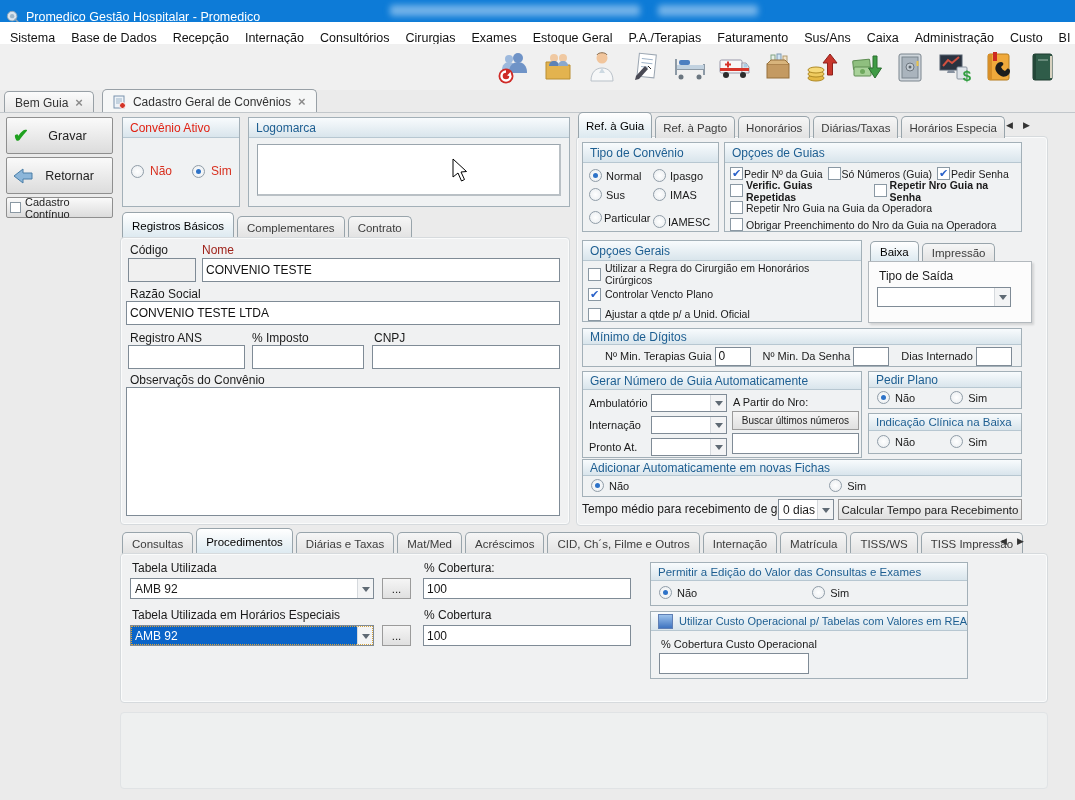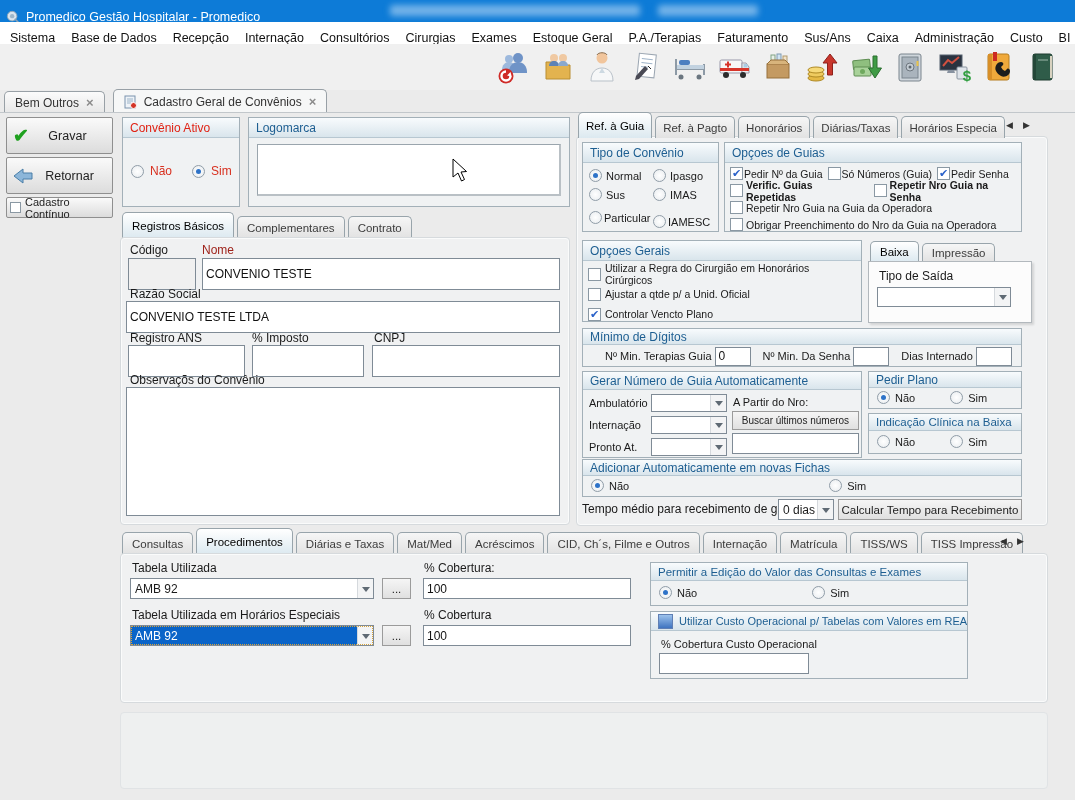--- a/index.html
+++ b/index.html
@@ -37,21 +37,21 @@
   .panel{background:#f0f1f2;border:1px solid #d6dadd;border-radius:4px;box-shadow:inset 0 0 0 1px #fafbfb;}
   
   .tabs{display:flex;align-items:flex-end;gap:3px;}
   .tab{height:21px;display:flex;align-items:center;padding:0 9px;border:1px solid #98a4ab;border-bottom:none;
        border-radius:5px 5px 0 0;background:linear-gradient(#f6f6f6,#e2e2e2);color:#3c3c3c;font-size:11.5px;white-space:nowrap;}
   .tab.active{background:linear-gradient(#ffffff,#dce9f0);height:25px;color:#000;}
   .arrow-left::after{content:"◀";font-size:9px;color:#333;}
   .arrow-right::after{content:"▶";font-size:9px;color:#333;}
   .scrollers{display:flex;gap:10px;align-items:center;}
   
-  .input{background:#fff;border:1px solid #7f8b96;font-size:12px;padding:0 3px;box-sizing:border-box;height:32px;
+  .input{background:#fff;border:1px solid #7f8b96;font-size:12px;padding:0 3px;box-sizing:border-box;height:24px;
          font-family:"Liberation Sans",sans-serif;color:#111;}
   .input.dis{background:#f0f0f0;}
   textarea.input{resize:none;}
   .combo{background:#fff;border:1px solid #7f8b96;display:flex;align-items:center;box-sizing:border-box;
          padding-left:4px;font-size:12px;}
   .combo .arr{margin-left:auto;width:15px;align-self:stretch;display:flex;align-items:center;justify-content:center;background:#f3f4f5;border-left:1px solid #d5d9dd;}
   .combo .arr::after{content:"";border:4px solid transparent;border-top:5px solid #5f6a74;margin-top:5px;}
   .combo.sel{background:#0a64c8;color:#fff;outline:1px dotted #d8a43c;outline-offset:-2px;}
   .btn{background:linear-gradient(#f5f5f5,#e0e0e0);border:1px solid #9b9b9b;font-size:11.5px;display:flex;
        align-items:center;justify-content:center;box-sizing:border-box;color:#222;white-space:nowrap;}
@@ -216,21 +216,21 @@
     <rect x="9" y="5" width="19" height="26" rx="2" fill="#2f5c49" stroke="#1d3b2e"></rect>
         <rect x="9" y="5" width="3" height="26" fill="#234738"></rect>
     <rect x="26" y="7" width="2" height="22" fill="#d8d2c0"></rect>
         <path d="M14 11h10" stroke="#9fb8ab"></path>
       </svg>
     </span>
 </div>
 
 <div class="abs mdi" style="left:0;top:90px;width:1075px;height:23px;">
   <span class="mtab">
-    <span>Bem Outros</span>
+    <span>Bem Guia</span>
     <span class="closex"></span>
   </span>
   <span class="mtab active">
     <svg width="13" height="14" viewBox="0 0 13 14">
       <rect x="1" y="1" width="10" height="12" fill="#eef3f8" stroke="#7a93ad"></rect>
         <path d="M3 4h6M3 6h6M3 8h4" stroke="#9cb4c8"></path>
       <circle cx="9.5" cy="10.5" r="3" fill="#d33426" stroke="#fff"></circle>
       </svg>
     <span>Cadastro Geral de Convênios</span>
     <span class="closex"></span>
@@ -367,26 +367,26 @@
 </div>
 
 <div class="abs group" style="left:582px;top:240px;width:280px;height:82px;">
   <div class="ghead">Opçoes Gerais</div>
   <div style="padding:3px 4px 0 5px;">
     <div class="row tiny" style="gap:4px;height:20px;">
       <span class="cb"></span>
         <span>Utilizar a Regra do Cirurgião em Honorários Cirúrgicos</span>
     </div>
     <div class="row tiny" style="gap:4px;height:20px;">
+      <span class="cb on"></span>
+        <span>Controlar Vencto Plano</span>
+    </div>
+    <div class="row tiny" style="gap:4px;height:20px;">
       <span class="cb"></span>
         <span>Ajustar a qtde p/ a Unid. Oficial</span>
-    </div>
-    <div class="row tiny" style="gap:4px;height:20px;">
-      <span class="cb on"></span>
-        <span>Controlar Vencto Plano</span>
     </div>
   </div>
 </div>
 
 <div class="abs tabs" style="left:870px;top:240px;height:22px;">
   <span class="tab active" style="height:20px;">Baixa</span>
   <span class="tab" style="height:18px;">Impressão</span>
 </div>
 <div class="abs" style="left:868px;top:261px;width:164px;height:62px;background:#fcfcfc;border:1px solid #b2b8bd;
      box-shadow:2px 2px 2px rgba(0,0,0,.12);">

